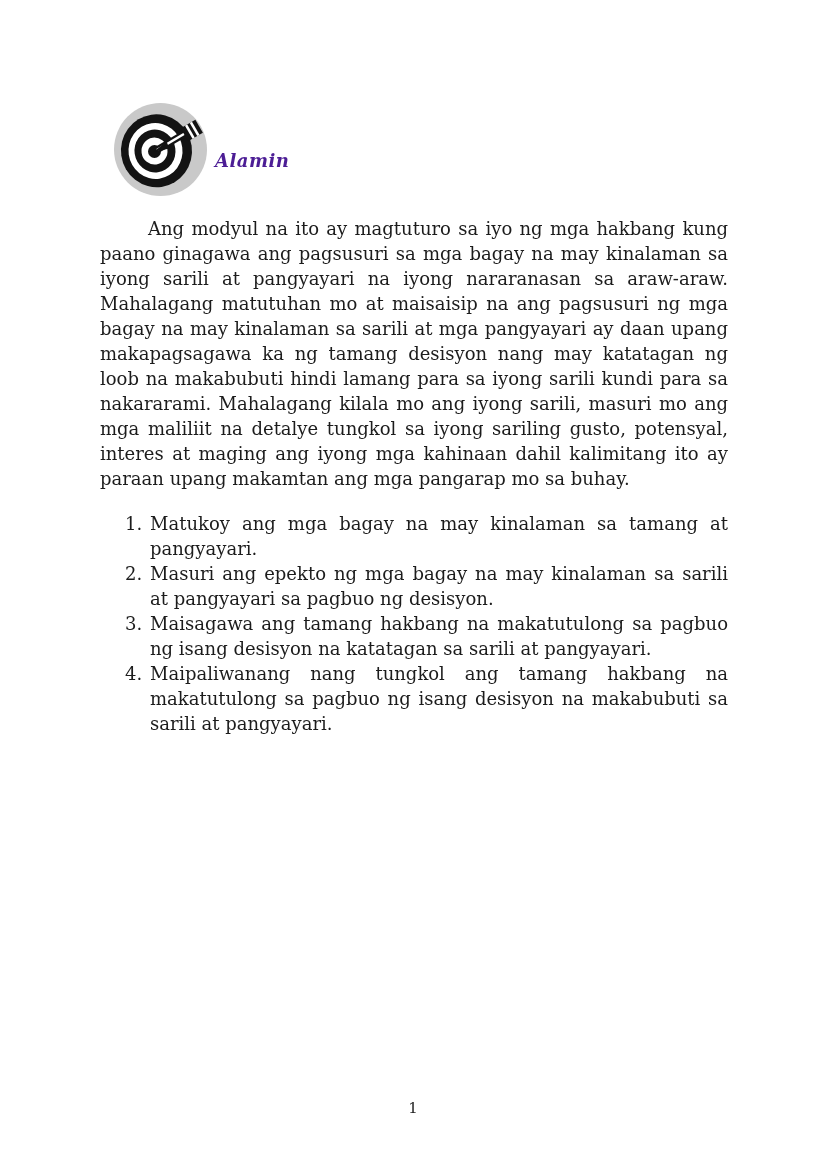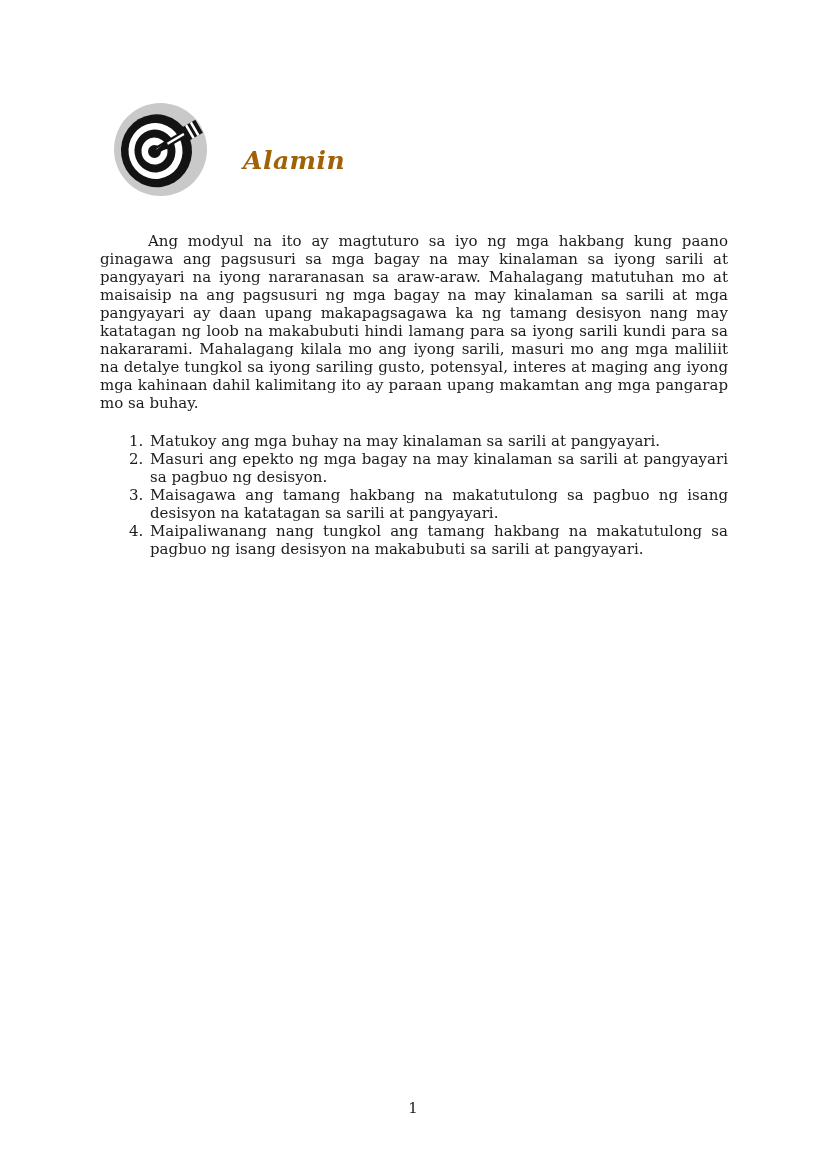--- a/index.html
+++ b/index.html
@@ -20,35 +20,35 @@
     display: flex;
     align-items: center;
   }
   .icon-wrap {
     width: 101px;
     height: 101px;
     display: inline-block;
   }
   .title {
     font-family: "DejaVu Serif", serif;
-    font-size: 25px;
+    font-size: 18px;
     font-weight: bold;
     font-style: italic;
     letter-spacing: 0.5px;
-    color: #a16207;
-    margin-left: 32px;
+    color: #4c1d95;
+    margin-left: 4px;
     margin-top: 24px;
   }
   .content {
     position: absolute;
-    top: 232px;
+    top: 216px;
     left: 100px;
     width: 628px;
-    font-size: 15px;
-    line-height: 18px;
+    font-size: 18px;
+    line-height: 25px;
     text-align: justify;
   }
   .content p {
     margin: 0 0 20px 0;
     text-indent: 48px;
   }
   .content p .em { font-style: italic; }
   .objectives {
     margin: 0;
     padding-left: 48px;
@@ -100,21 +100,21 @@
           <rect x="84" y="25" width="2.6" height="15" fill="#ffffff"></rect>
         </g>
       </svg>
     </span>
     <h1 class="title">Alamin</h1>
   </div>
 
   <div class="content">
     <p>Ang modyul na ito ay magtuturo sa iyo ng mga hakbang kung paano ginagawa ang pagsusuri sa mga bagay na may kinalaman sa iyong sarili at pangyayari na iyong nararanasan sa araw-araw. Mahalagang matutuhan mo at maisaisip na ang pagsusuri ng mga bagay na may kinalaman sa sarili at mga pangyayari ay daan upang makapagsagawa ka ng tamang desisyon nang may katatagan ng loob na makabubuti hindi lamang para sa iyong sarili kundi para sa nakararami. Mahalagang kilala mo ang iyong sarili, masuri mo ang mga maliliit na detalye tungkol sa iyong sariling gusto, potensyal, interes at maging ang iyong mga kahinaan dahil kalimitang ito ay paraan upang makamtan ang mga pangarap mo sa buhay.</p>
     <ol class="objectives">
-      <li>Matukoy ang mga buhay na may kinalaman sa sarili at pangyayari.</li>
+      <li>Matukoy ang mga bagay na may kinalaman sa tamang at pangyayari.</li>
       <li>Masuri ang epekto ng mga bagay na may kinalaman sa sarili at pangyayari sa pagbuo ng desisyon.</li>
       <li>Maisagawa ang tamang hakbang na makatutulong sa pagbuo ng isang desisyon na katatagan sa sarili at pangyayari.</li>
       <li>Maipaliwanang nang tungkol ang tamang hakbang na makatutulong sa pagbuo ng isang desisyon na makabubuti sa sarili at pangyayari.</li>
     </ol>
   </div>
 
   <div class="footer">
     <span class="page-number">1</span>
   </div>
 

